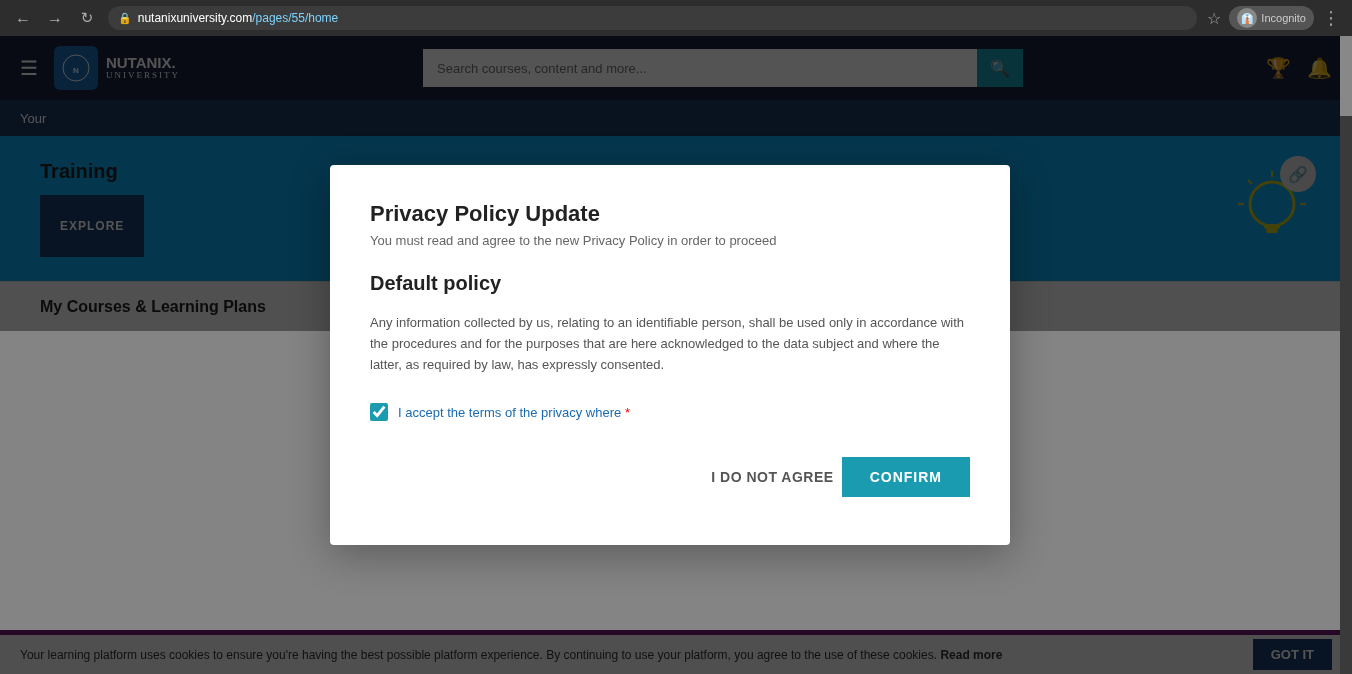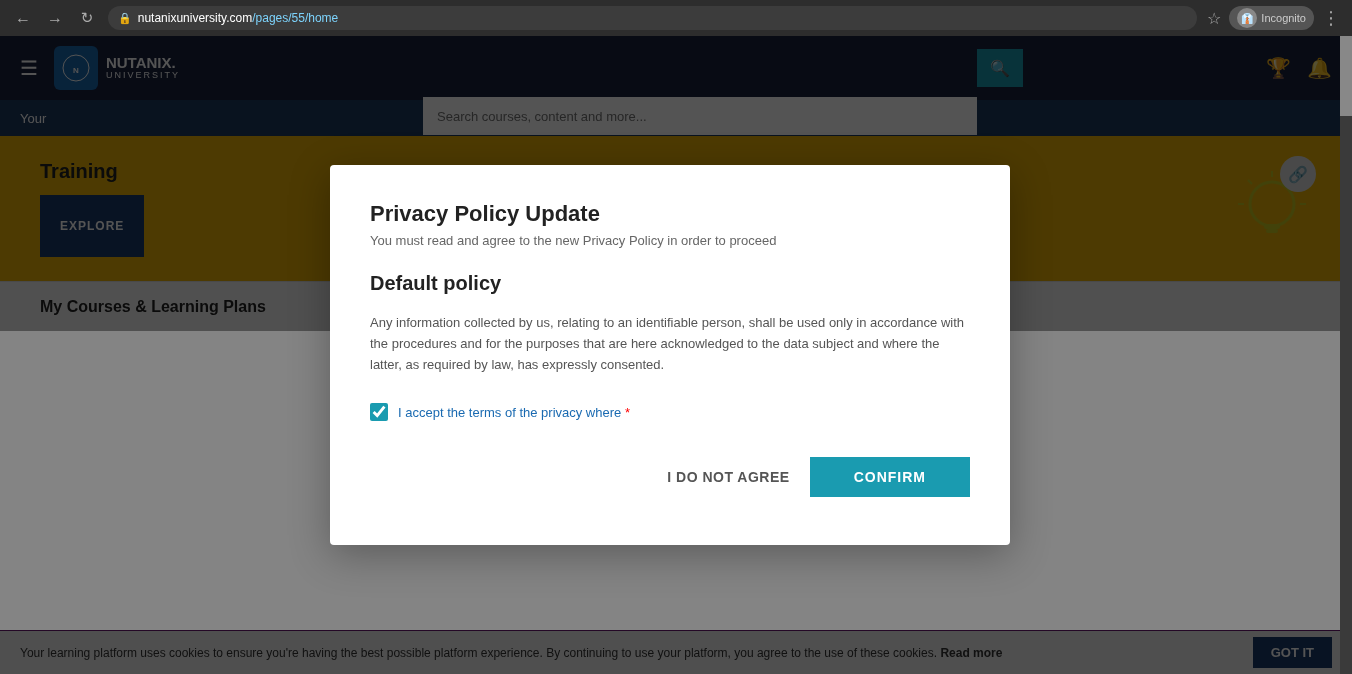--- a/index.html
+++ b/index.html
@@ -67,36 +67,35 @@
     .hamburger { color: white; font-size: 20px; cursor: pointer; }
     .logo-area { display: flex; align-items: center; gap: 8px; }
     .logo-icon {
       width: 44px; height: 44px;
       background: #1a6ab1;
       border-radius: 6px;
       display: flex; align-items: center; justify-content: center;
       color: white; font-weight: bold; font-size: 10px;
     }
     .logo-text { color: white; font-size: 15px; font-weight: bold; line-height: 1.1; }
-    .logo-sub { font-size: 9px; font-weight: normal; letter-spacing: 2px; }
+    .logo-sub { font-size: 9px; font-weight: normal; letter-spacing: 2px; font-family: Liberation Serif, serif; }
     .search-bar {
       flex: 1; max-width: 600px;
       height: 38px;
       display: flex;
       margin-left: auto;
     }
     .search-input {
       flex: 1;
       height: 100%;
       border: none;
       padding: 0 14px;
       font-size: 13px;
       color: #555;
       outline: none;
-      margin-top: 48px;
     }
     .search-btn {
       width: 46px; height: 100%;
       background: #1a9bb0;
       border: none; cursor: pointer;
       display: flex; align-items: center; justify-content: center;
       color: white; font-size: 16px;
     }
     .nav-icons { margin-left: auto; display: flex; gap: 16px; }
     .nav-icon { color: #ccc; font-size: 20px; }
@@ -131,21 +130,21 @@
       border: 2px solid #4a6a9a;
       padding: 8px 20px;
       font-size: 12px;
       font-weight: bold;
       letter-spacing: 1px;
       cursor: pointer;
     }
 
     
     .main-content {
-      background: #eab308;
+      background: #0ea5e9;
       padding: 24px 40px;
       display: flex;
       gap: 30px;
     }
     .section-title { font-size: 20px; color: #222; font-weight: bold; }
     .explore-btn {
       margin-top: 12px;
       background: #1a3a6b;
       color: white;
       border: none;
@@ -167,21 +166,21 @@
       border-top: 1px solid #ddd;
     }
     .footer-section-title { font-size: 16px; color: #222; font-weight: bold; }
 
     
     .cookie-bar {
       position: absolute;
       bottom: 0; left: 0; right: 0;
       height: 44px;
       background: #f0f0f0;
-      border-top: 1px solid #701a75;
+      border-top: 5px solid #701a75;
       display: flex;
       align-items: center;
       padding: 0 20px;
       gap: 10px;
       z-index: 10;
     }
     .cookie-text { font-size: 12px; color: #333; flex: 1; }
     .cookie-text a { color: #1a6ab1; text-decoration: none; }
     .cookie-text .read-more { font-weight: bold; color: #333; }
     .got-it-btn {
@@ -264,36 +263,36 @@
     }
     .checkbox-label {
       font-size: 13px;
       color: #1a6ab1;
     }
     .required-star { color: red; }
     .modal-actions {
       display: flex;
       justify-content: flex-end;
       align-items: center;
-      gap: 20px;
+      gap: 8px;
     }
     .do-not-agree-btn {
       background: none;
       border: none;
       color: #555;
       font-size: 14px;
       font-weight: bold;
       cursor: pointer;
       letter-spacing: 0.5px;
     }
     .confirm-btn {
       background: #1a9bb0;
       color: white;
       border: none;
-      padding: 12px 44px;
+      padding: 12px 28px;
       font-size: 14px;
       font-weight: bold;
       letter-spacing: 1px;
       cursor: pointer;
     }
 
     
     .scrollbar {
       position: absolute;
       right: 0; top: 36px;

